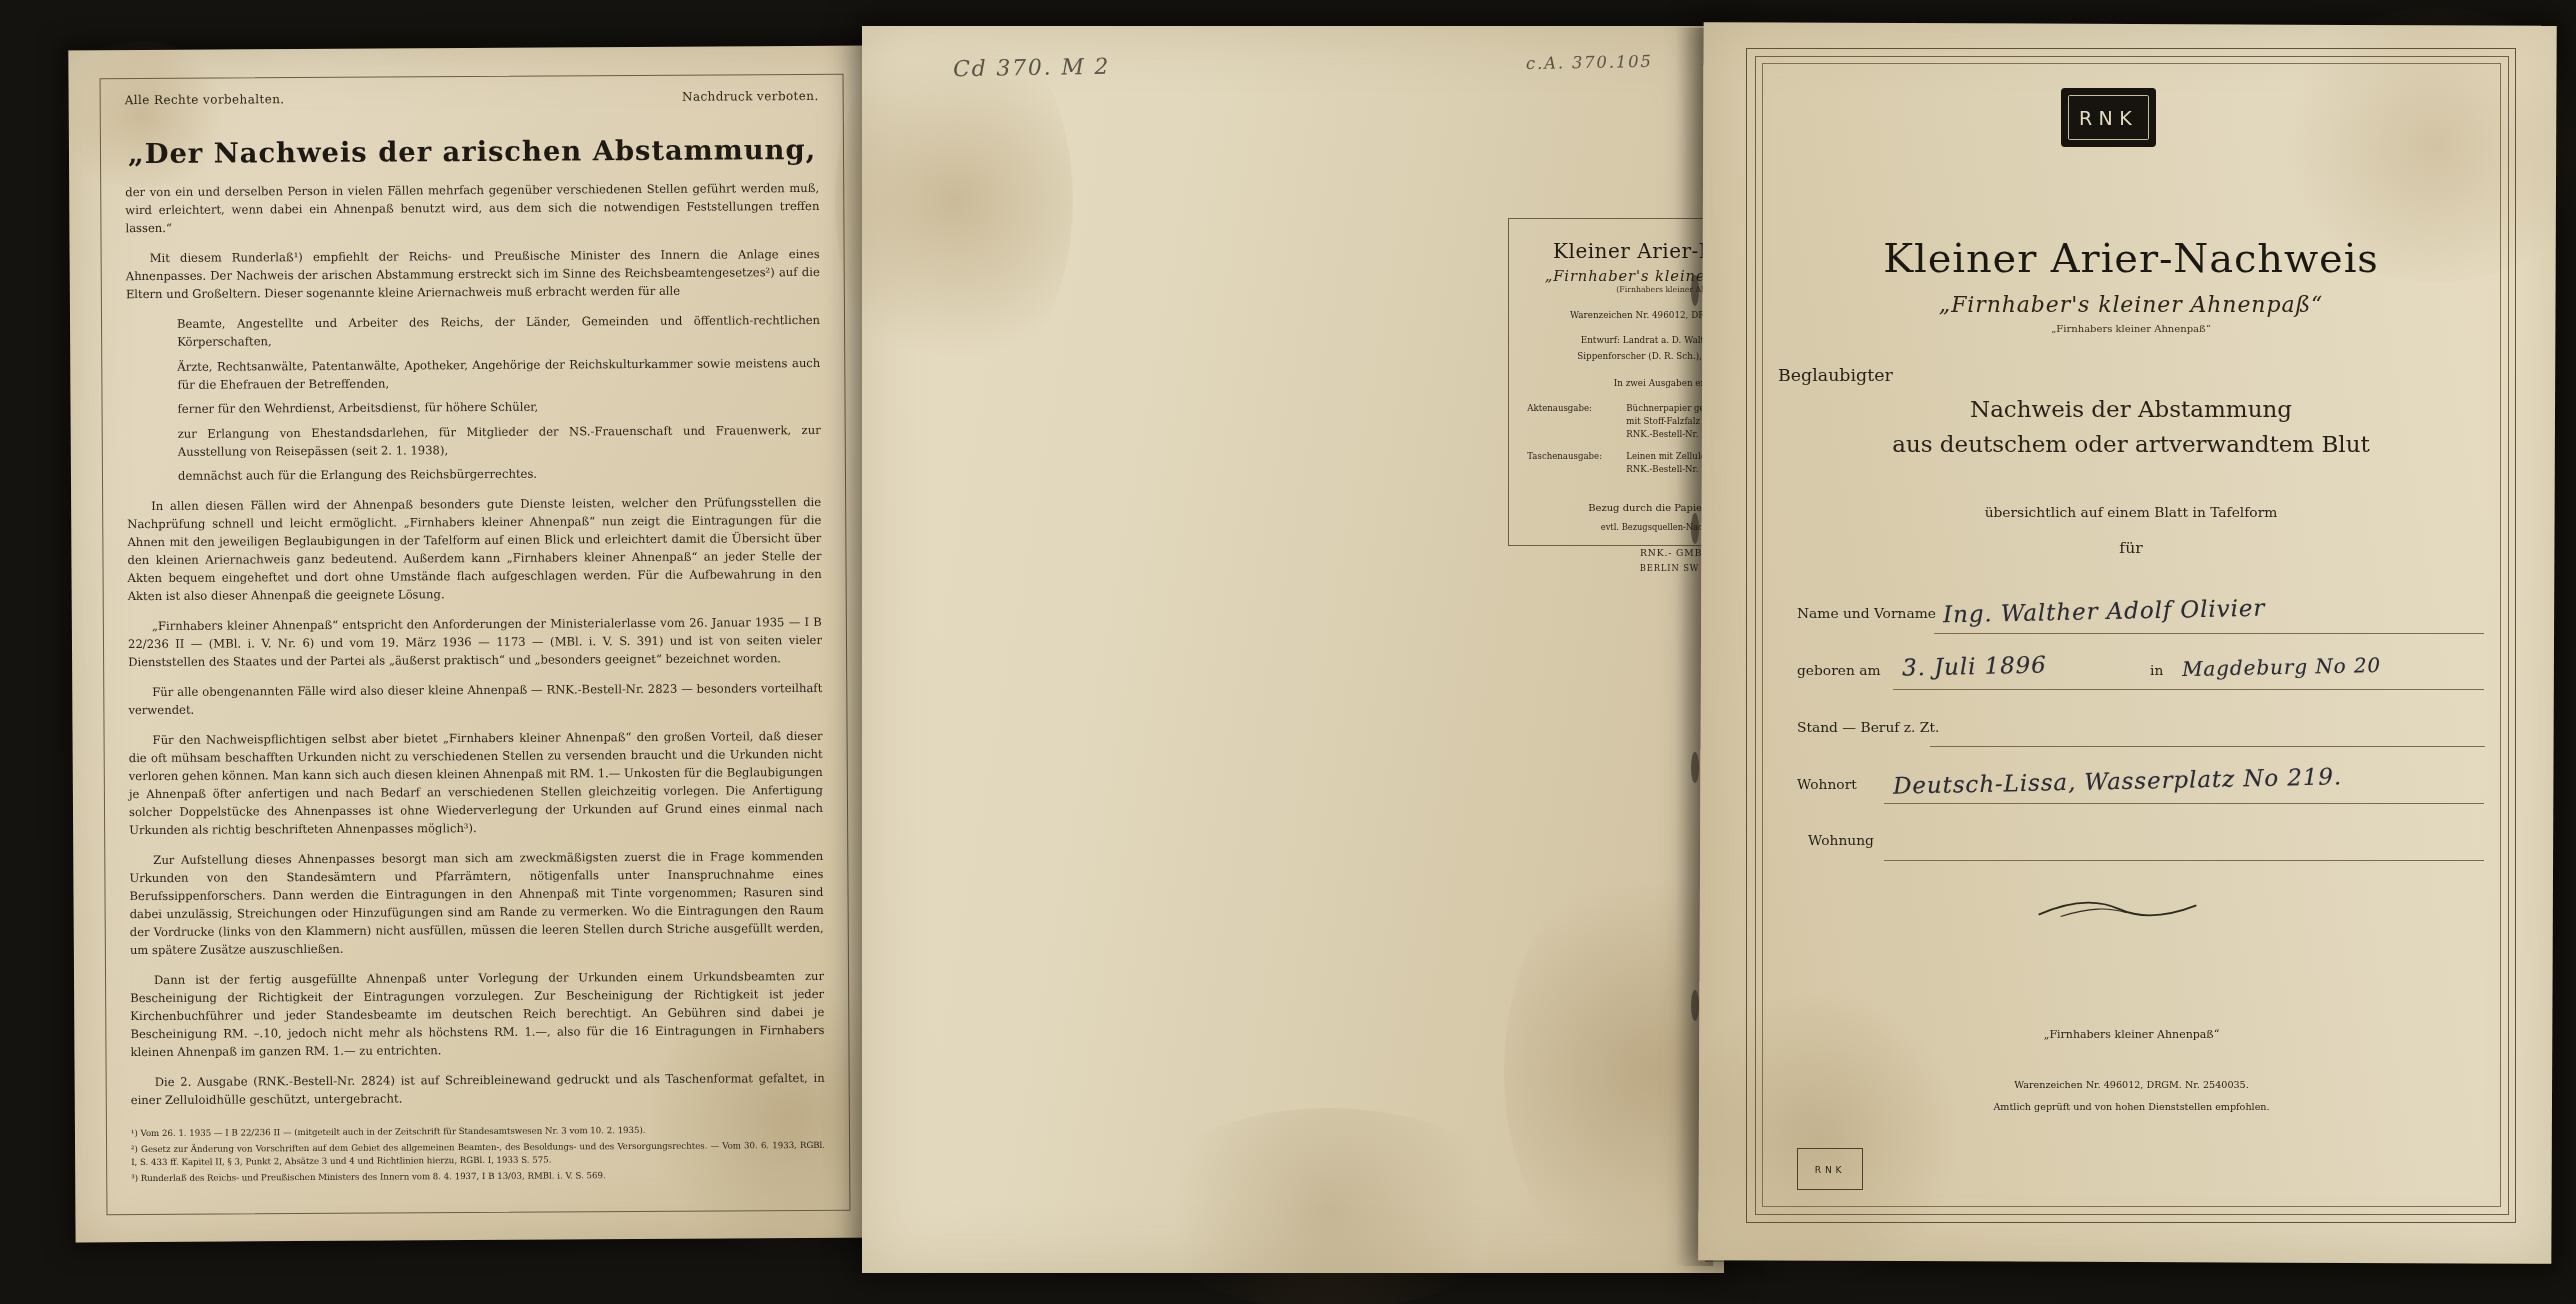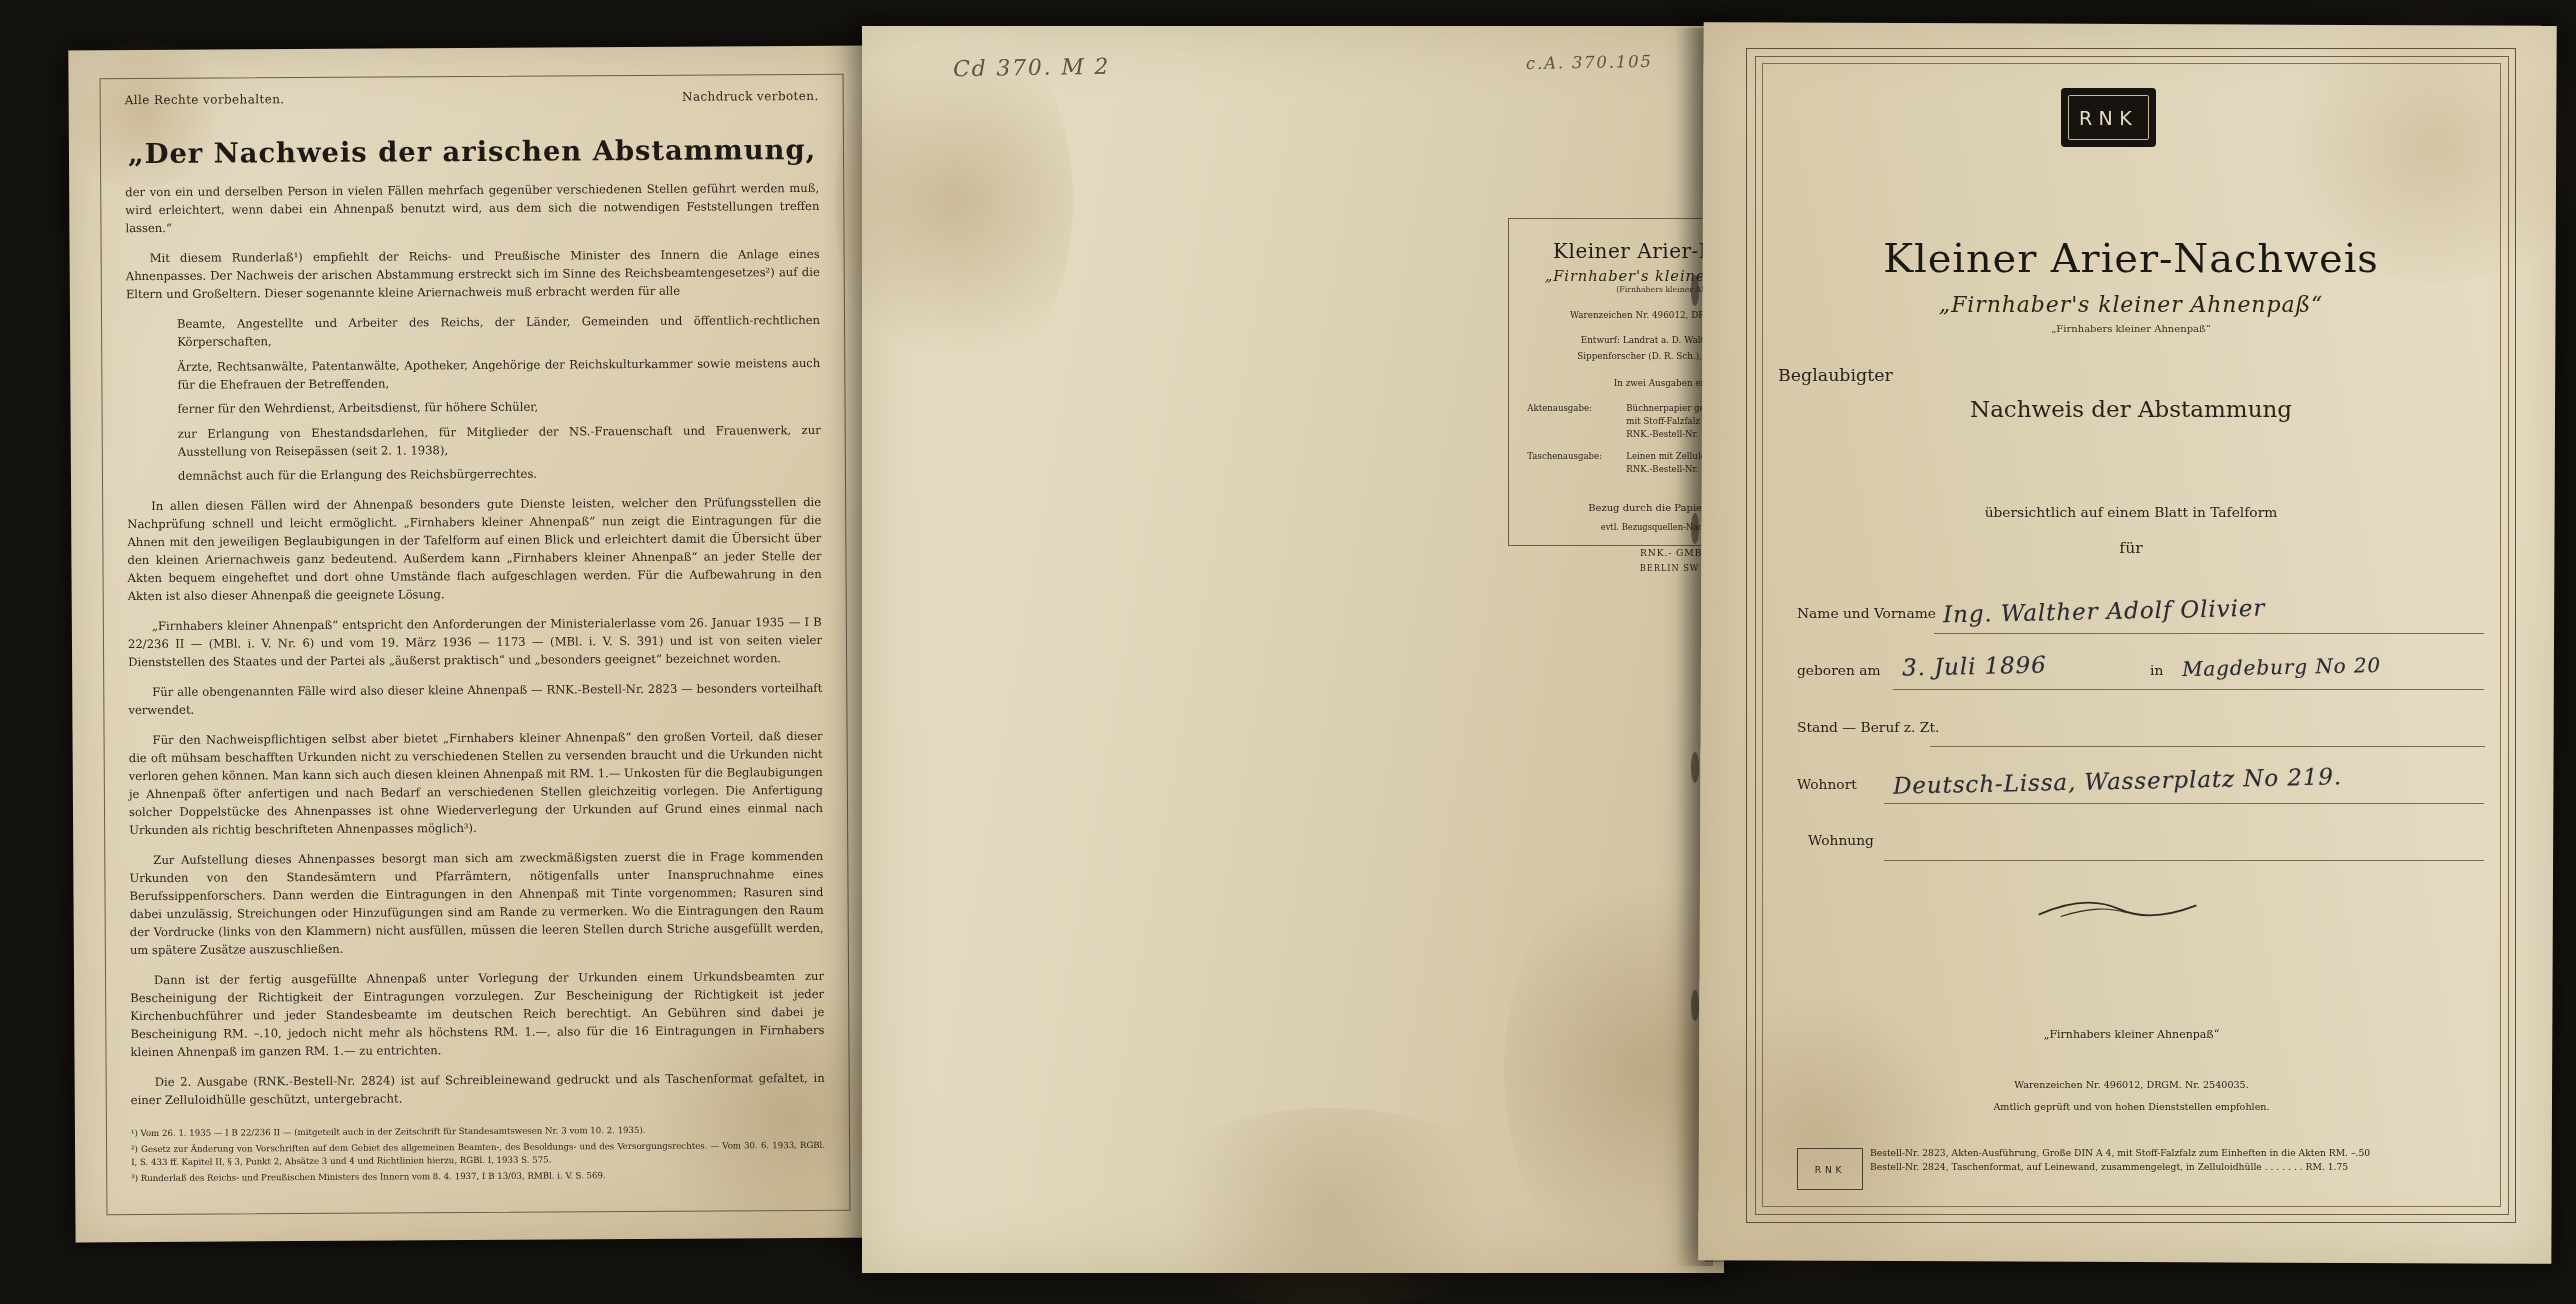--- a/index.html
+++ b/index.html
@@ -215,20 +215,21 @@
   <div class="rnk-logo">
     <span>RNK</span>
   </div>
 
   <div class="r-title fr">Kleiner Arier-Nachweis</div>
   <div class="r-script fr">„Firnhaber's kleiner Ahnenpaß“</div>
   <div class="r-scriptsub fr">„Firnhabers kleiner Ahnenpaß“</div>
 
   <div class="r-beg fr">Beglaubigter</div>
   <div class="r-l1 fr">Nachweis der Abstammung</div>
+  <div class="r-l2 fr">aus deutschem oder artverwandtem Blut</div>
   <div class="r-l4 fr">übersichtlich auf einem Blatt in Tafelform</div>
   <div class="r-fuer fr">für</div>
 
   <div class="fld fr" style="left:1797px;top:605px;">Name und Vorname</div>
   <div class="fldline" style="left:1934px;top:633px;width:550px;"></div>
   <div class="ink" style="left:1943px;top:598px;">Ing. Walther Adolf Olivier</div>
 
   <div class="fld fr" style="left:1797px;top:662px;">geboren am</div>
   <div class="fldline" style="left:1893px;top:689px;width:591px;"></div>
   <div class="ink" style="left:1902px;top:653px;">3. Juli 1896</div>
@@ -250,24 +251,20 @@
     <path d="M28,20 C60,10 80,10 100,16" fill="none" stroke="#2f2a20" stroke-width="1.2"></path>
   </svg>
 
   <div class="r-foot1 fr">„Firnhabers kleiner Ahnenpaß“</div>
   <div class="r-foot2 fr">Warenzeichen Nr. 496012, DRGM. Nr. 2540035.</div>
   <div class="r-foot2 fr" style="top:1100px;">Amtlich geprüft und von hohen Dienststellen empfohlen.</div>
 
   <div class="r-rnksmall fr">
     <span>RNK</span>
   </div>
-  <div class="r-order fr">
-    <div>Bestell-Nr. 2823, Akten-Ausführung, Große DIN A 4, mit Stoff-Falzfalz zum Einheften in die Akten RM. –.50</div>
-    <div>Bestell-Nr. 2824, Taschenformat, auf Leinewand, zusammengelegt, in Zelluloidhülle . . . . . . .  RM. 1.75</div>
-  </div>
 
   <div class="notch" style="left:1691px;top:275px;width:8.3px;height:31px;"></div>
   <div class="notch" style="left:1691px;top:513px;width:8.3px;height:31px;"></div>
   <div class="notch" style="left:1691px;top:752px;width:8.3px;height:31px;"></div>
   <div class="notch" style="left:1691px;top:990px;width:8.3px;height:31px;"></div>
 
 </div>
 
 
 </body></html>

